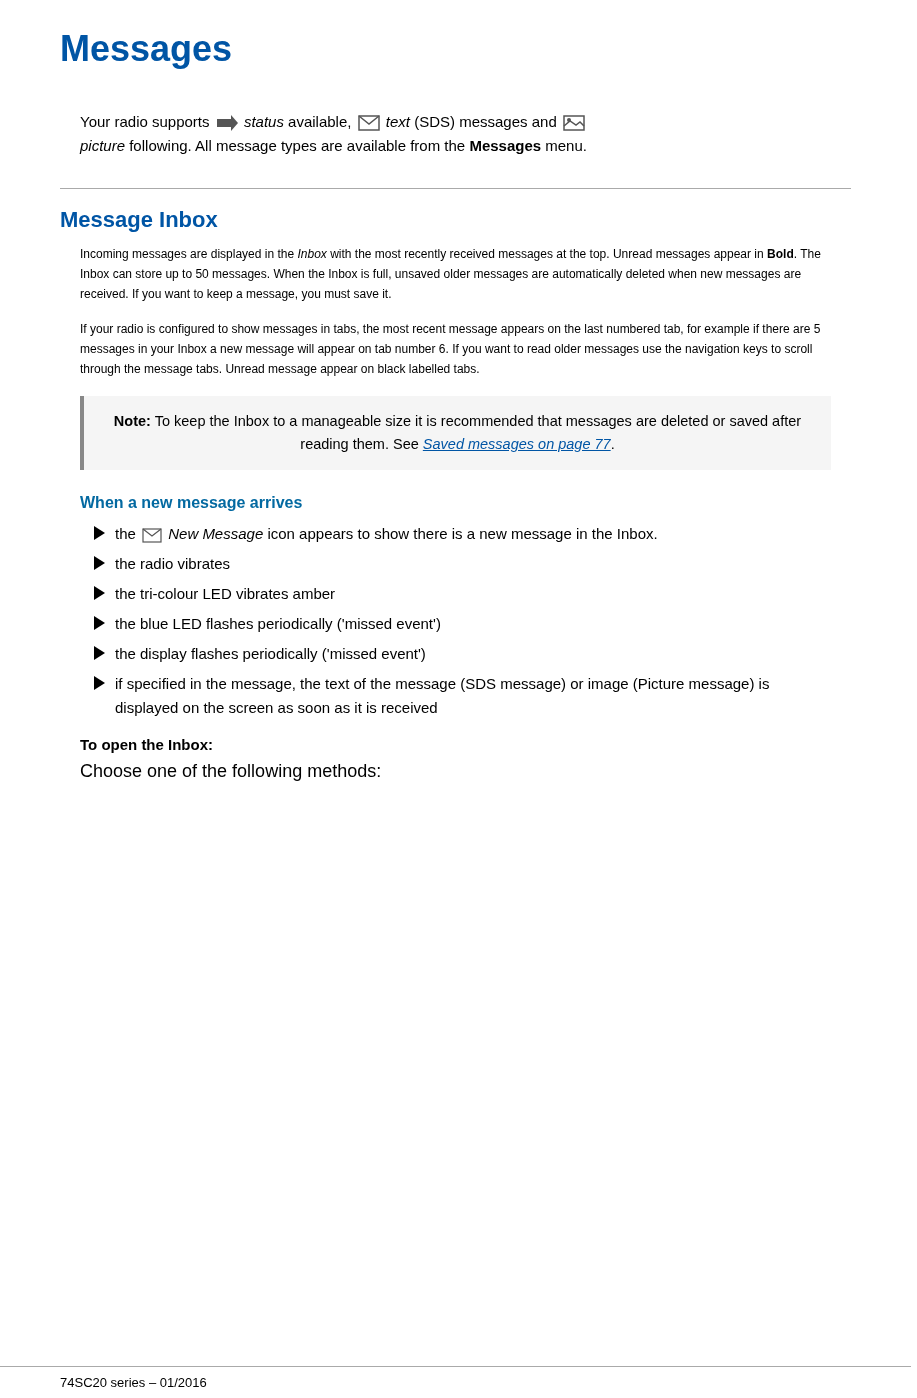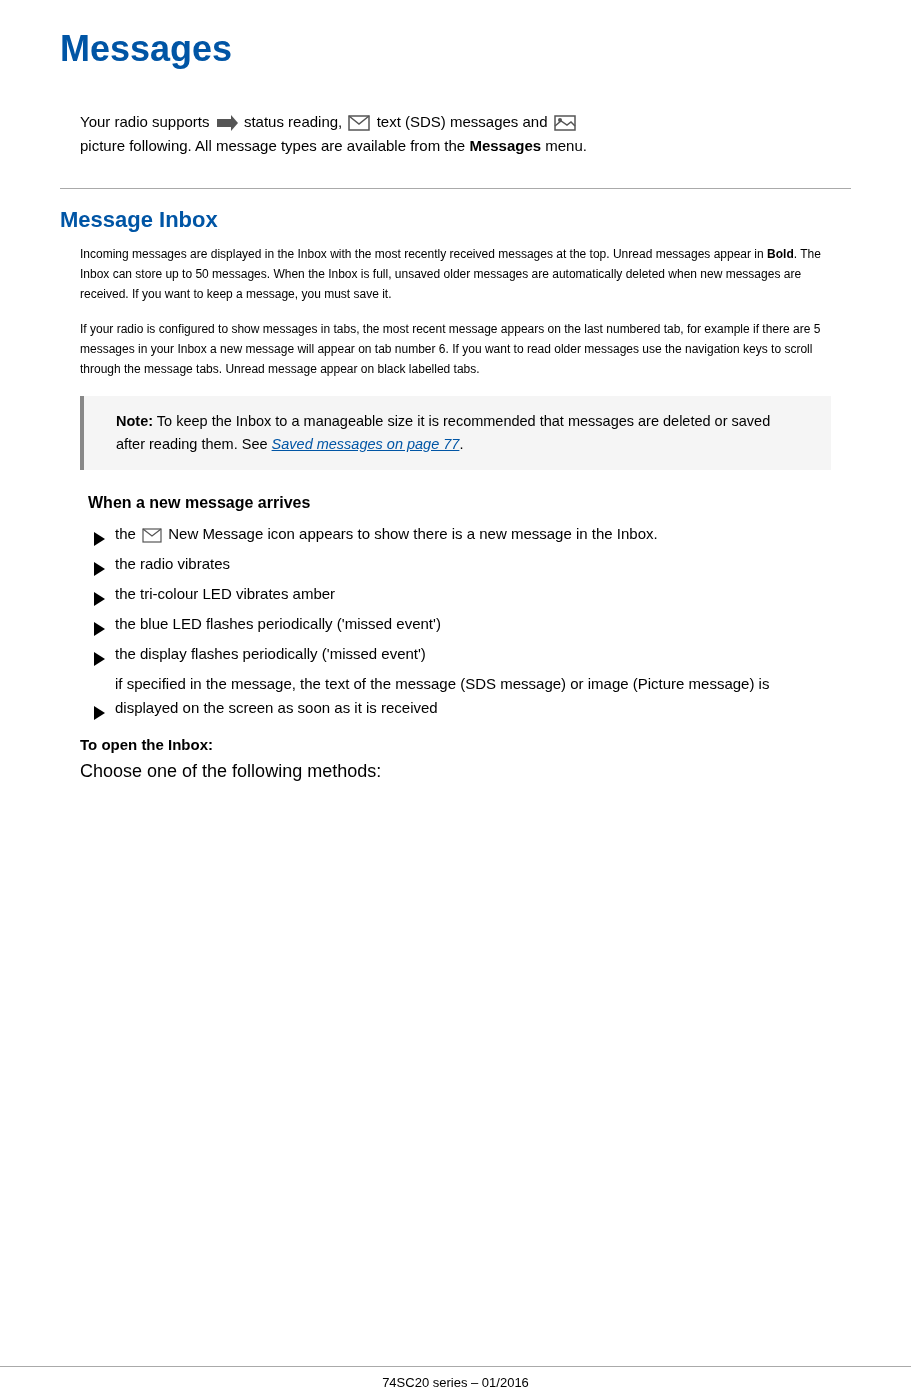--- a/index.html
+++ b/index.html
@@ -36,21 +36,21 @@
     .intro-section {
       padding: 10px 80px 30px 80px;
     }
 
     .intro-text {
       font-size: 15px;
       line-height: 1.6;
       color: #000;
     }
 
-    .italic-text { }
+    .italic-text { font-style: italic; }
     .bold-text { font-weight: bold; }
 
     
     .section-divider {
       border: none;
       border-top: 1.5px solid #aaa;
       margin: 0 60px;
     }
 
     
@@ -70,55 +70,56 @@
       font-size: 12px;
       line-height: 1.65;
       color: #000;
       margin-bottom: 16px;
     }
 
     
     .note-box {
       border-left: 4px solid #888;
       background: #f5f5f5;
-      padding: 14px 32px;
+      padding: 14px 4px;
       margin: 16px 0;
       font-size: 14.5px;
       line-height: 1.6;
       color: #000;
+      text-align: center;
     }
 
     .note-label {
       font-weight: bold;
     }
 
     .note-link {
       color: #0055a5;
       text-decoration: underline;
       font-style: italic;
     }
 
     
     .subsection-heading {
       font-size: 16px;
       font-weight: bold;
-      color: #000000;
-      margin: 24px 0 10px 8px;
+      color: #0369a1;
+      margin: 24px 0 10px 0;
     }
 
     
     .bullet-list {
       list-style: none;
       padding: 0;
       margin: 0 0 16px 0;
     }
 
     .bullet-list li {
       display: flex;
-      align-items: flex-end;
+      align-items: flex-start;
       margin-bottom: 6px;
       font-size: 15px;
       line-height: 1.6;
       padding-left: 14px;
     }
 
     .bullet-arrow {
       display: inline-block;
       width: 0;
       height: 0;
@@ -148,21 +149,21 @@
 
     
     .page-footer {
       position: absolute;
       bottom: 0;
       left: 0;
       right: 0;
       border-top: 1.5px solid #aaa;
       padding: 8px 60px;
       display: flex;
-      justify-content: center;
+      justify-content: flex-start;
       align-items: center;
       font-size: 13px;
       color: #000;
       margin-top: 15px;
     }
   </style>
 </head>
 <body>
 
 <div class="page-container">
@@ -173,21 +174,21 @@
 
   <div class="intro-section">
     <p class="intro-text">
       <span>Your radio supports</span>
       
       <svg width="22" height="16" viewBox="0 0 22 16" style="display:inline-block;vertical-align:middle;margin:0 2px;">
         <rect x="1" y="4" width="14" height="8" fill="#555"></rect>
         <polygon points="15,0 22,8 15,16" fill="#555"></polygon>
       </svg>
       <span class="italic-text">status</span>
-      <span>reading,</span>
+      <span>available,</span>
       
       <svg width="22" height="16" viewBox="0 0 22 16" style="display:inline-block;vertical-align:middle;margin:0 2px;">
         <rect x="1" y="1" width="20" height="14" fill="none" stroke="#555" stroke-width="1.5"></rect>
         <polyline points="1,1 11,9 21,1" fill="none" stroke="#555" stroke-width="1.5"></polyline>
       </svg>
       <span class="italic-text">text</span>
       <span>(SDS) messages and</span>
       
       <svg width="22" height="16" viewBox="0 0 22 16" style="display:inline-block;vertical-align:middle;margin:0 2px;">
         <rect x="1" y="1" width="20" height="14" fill="none" stroke="#555" stroke-width="1.5"></rect>

